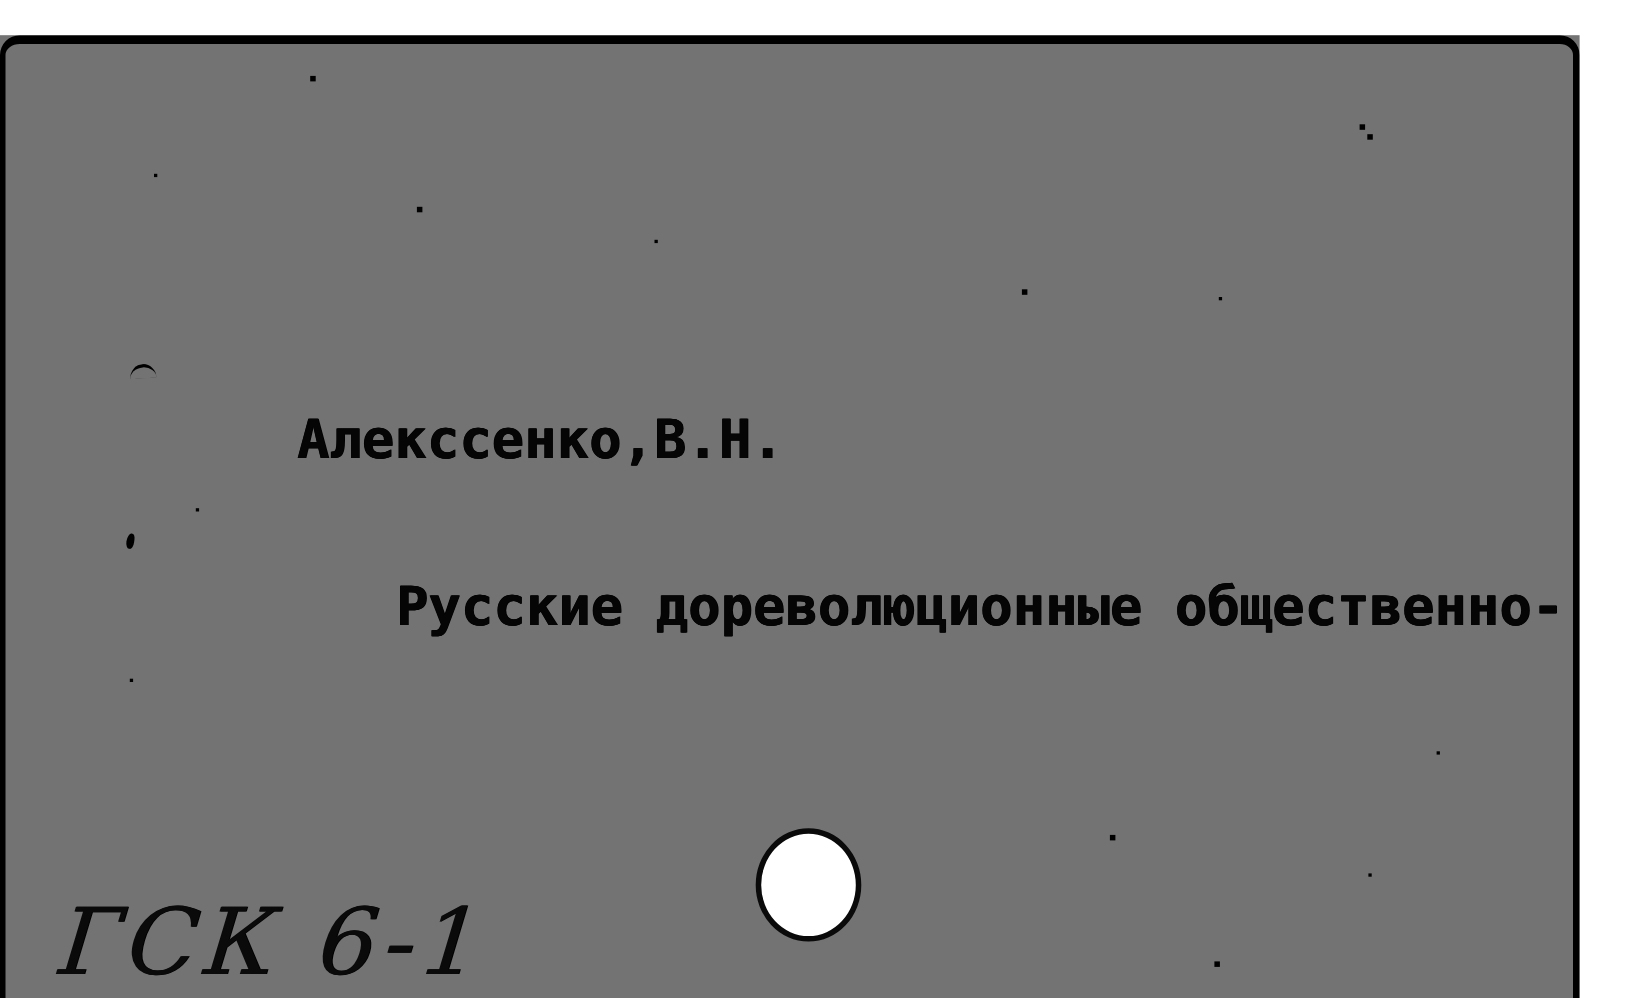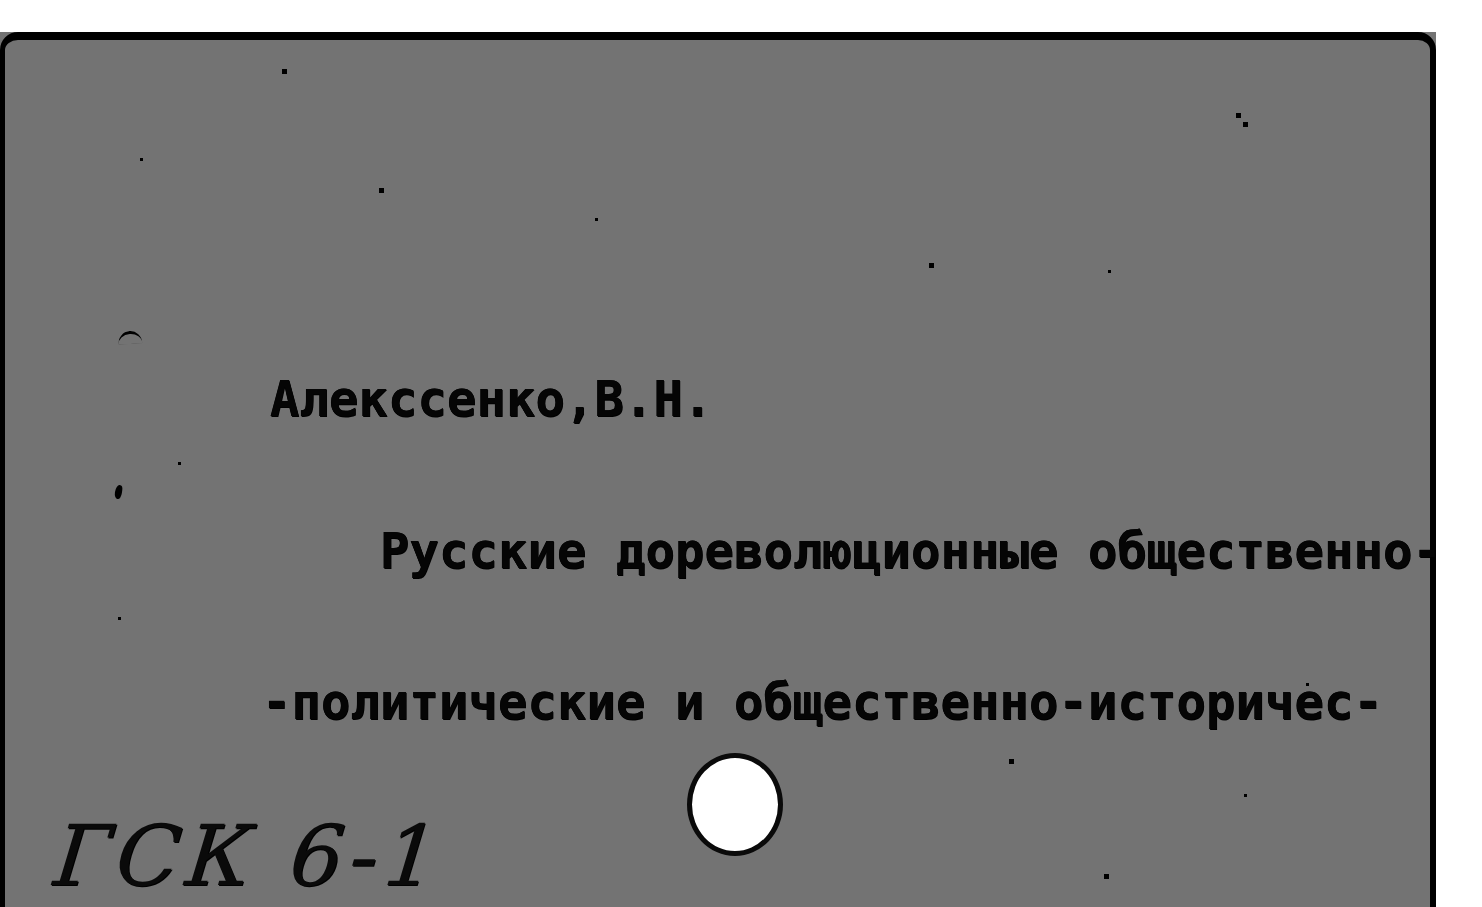--- a/index.html
+++ b/index.html
@@ -36,21 +36,21 @@
     font-family: "DejaVu Sans Mono", "Liberation Mono", monospace;
     font-size: 49px;
     font-weight: bold;
     line-height: 50.5px;
     letter-spacing: 0px;
     text-shadow: 0.6px 0.6px 0 #000, -0.3px 0.3px 0 #000;
     white-space: pre;
   }
   .line { height: 50.5px; }
   .line.heading { padding-left: 8px; }
-  .line.indent  { padding-left: 98px; text-align: right; }
+  .line.indent  { padding-left: 98px; }
   
   .hole-punch {
     position: absolute;
     left: 687px;
     top: 721px;
     width: 86px;
     height: 93px;
     border: 5px solid #0a0a0a;
     border-radius: 50%;
     background: #ffffff;
@@ -129,21 +129,20 @@
 
   <div class="border-frame"></div>
 
   <div class="specks"></div>
   <div class="stray-arc"></div>
   <div class="stray-blob"></div>
 
   <div class="text-block">
     <div class="line heading">Алекссенко,В.Н.</div>
     <div class="line indent">Русские дореволюционные общественно-</div>
-    <div class="line">-политические и общественно-историчес-</div>
     
     
     
     
     
   </div>
 
   <div class="hole-punch"></div>
 
   <div class="call-number">ГСК 6-1</div>

